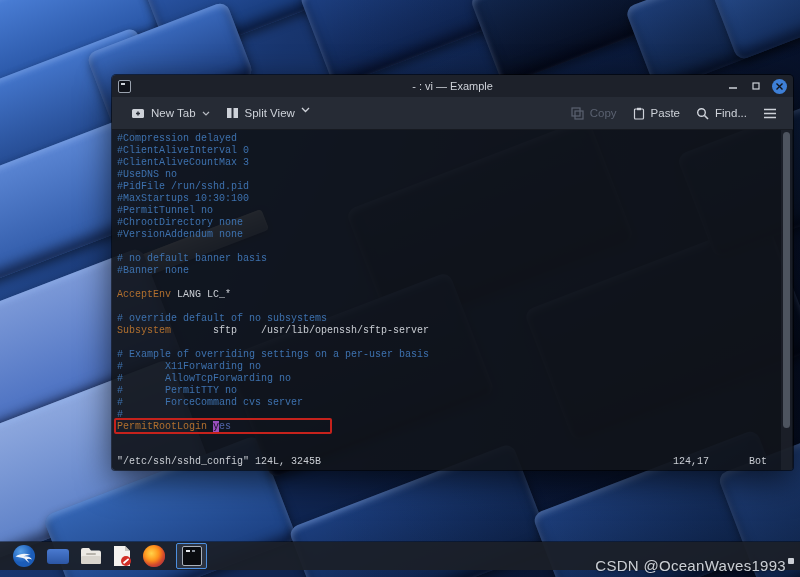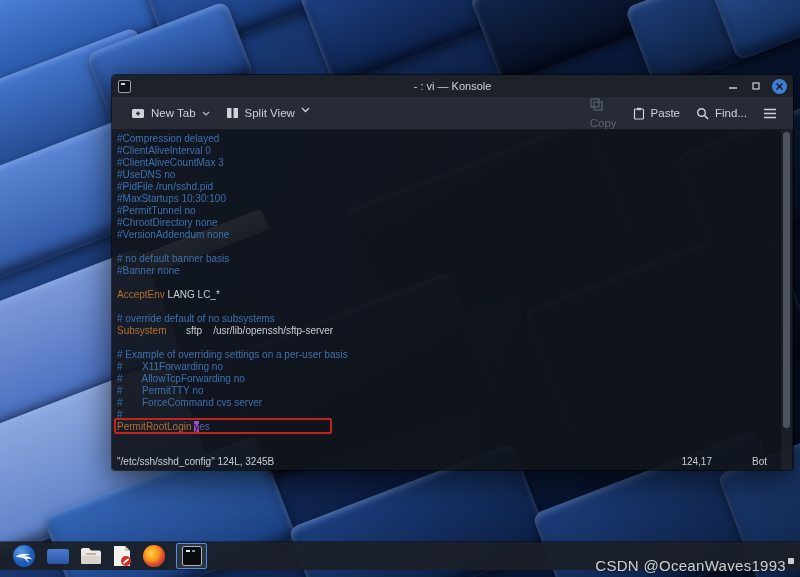--- a/index.html
+++ b/index.html
@@ -35,28 +35,28 @@
   .win-btn { background:none; border:none; width:14px; height:14px; display:flex;
     align-items:center; justify-content:center; cursor:pointer; padding:0; }
   .win-btn svg { display:block; }
   .close-btn { width:15px; height:15px; border-radius:50%; background:#3e7fd6; }
 
   .toolbar { height:33px; background:#262b35; display:flex; align-items:center;
     padding:0 10px 0 13px; gap:4px; border-bottom:1px solid #171a21; }
   .tb-btn { display:flex; align-items:flex-start; gap:6px; background:none; border:none;
     color:#ced2d9; font-size:11.5px; font-family:"Liberation Sans",sans-serif;
     padding:4px 6px; cursor:pointer; }
-  .tb-btn.disabled { color:#5a6170;flex-direction:column; }
+  .tb-btn.disabled { color:#5a6170; }
   .tb-btn svg { display:block; }
   .tb-spacer { flex:1; }
   .drop-chevron { transform:translateY(4px); opacity:.85; }
 
   
   .terminal { position:relative; height:340px; background:rgba(16,19,26,.92);
-    font-family:Liberation Sans, sans-serif; font-size:10px; cursor:text; }
+    font-family:Liberation Mono, monospace; font-size:10px; cursor:text; }
   .term-lines { position:absolute; left:5px; top:3px; right:24px; }
   .term-line { height:12px; line-height:12px; white-space:pre; }
   .seg-c  { color:var(--comment); }
   .seg-k  { color:var(--keyword); }
   .seg-p  { color:var(--plain); }
   .seg-v  { color:var(--value); }
   .seg-cur{ background:var(--cursor-bg); color:var(--cursor-fg); }
   .hl-box { position:absolute; left:-3px; top:-3px; width:218px; height:16px;
     border:2px solid var(--hl-border); border-radius:2px; pointer-events:none; }
 
@@ -122,21 +122,21 @@
     <i class="cube" style="left:360px;top:160px;width:260px;height:130px;background:linear-gradient(180deg,#0e2147,#060f26);"></i>
     <i class="cube" style="left:540px;top:260px;width:260px;height:140px;background:linear-gradient(180deg,#0c1d40,#050d22);"></i>
     <i class="cube" style="left:240px;top:310px;width:240px;height:130px;background:linear-gradient(180deg,#102650,#081430);"></i>
     <i class="cube" style="left:690px;top:120px;width:180px;height:110px;background:linear-gradient(180deg,#122a56,#0a1834);"></i>
   </div>
 
   <div class="window">
 
     <div class="titlebar">
       <span class="app-icon"></span>
-      <span class="title">- : vi — Konsole</span>
+      <span class="title">- : vi — Example</span>
       <span class="win-controls">
         <button class="win-btn">
           <svg width="10" height="10" viewBox="0 0 10 10">
               <line x1="1" y1="7" x2="9" y2="7" stroke="#ced2d9" stroke-width="1.3"></line>
             </svg>
         </button>
         <button class="win-btn">
           <svg width="10" height="10" viewBox="0 0 10 10">
               <rect x="2" y="2" width="6" height="6" fill="none" stroke="#ced2d9" stroke-width="1.2"></rect>
             </svg>

